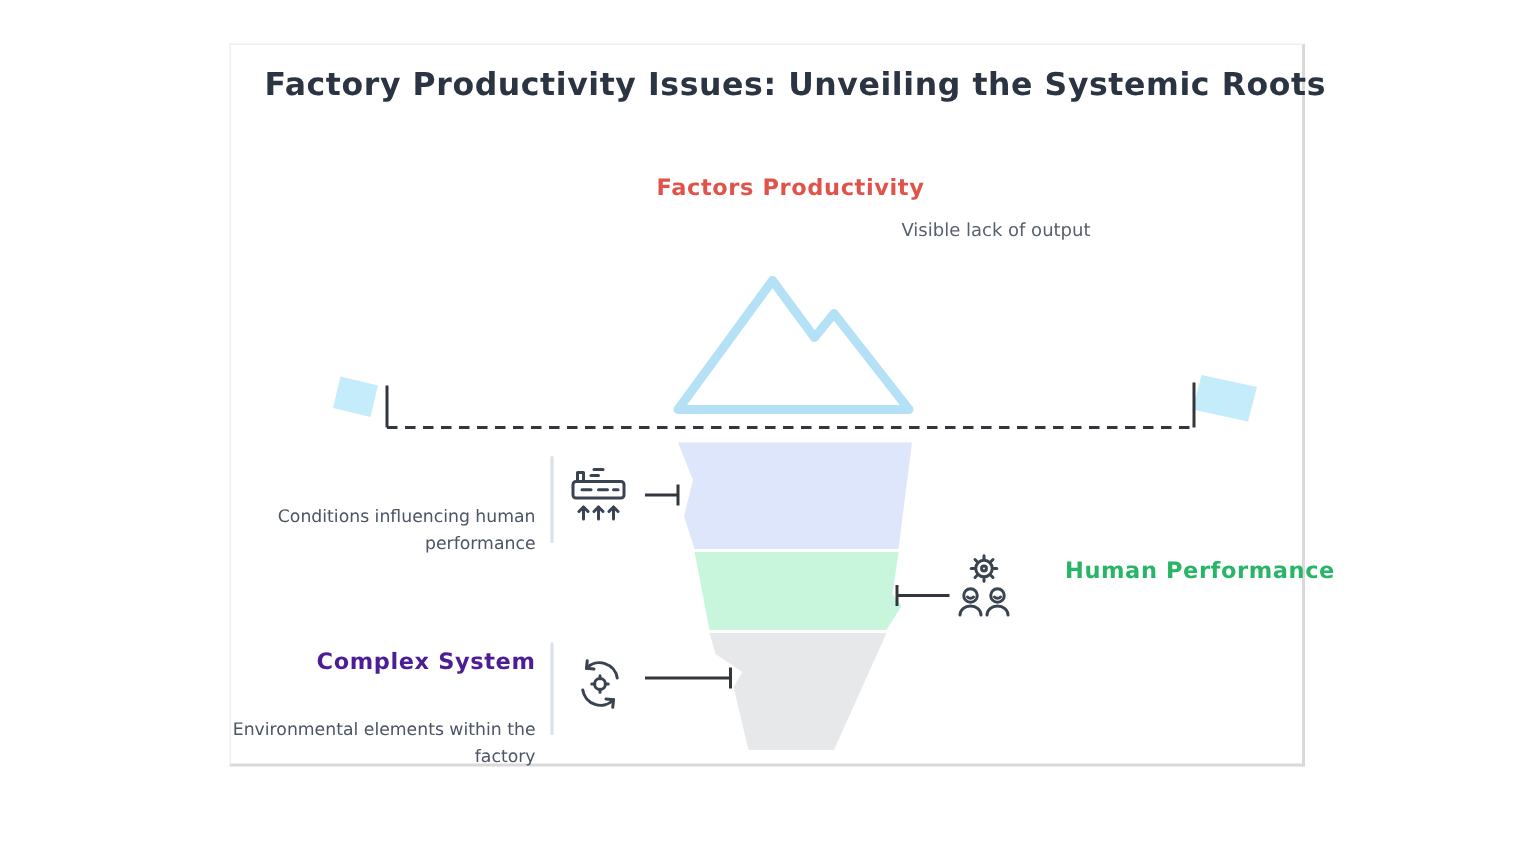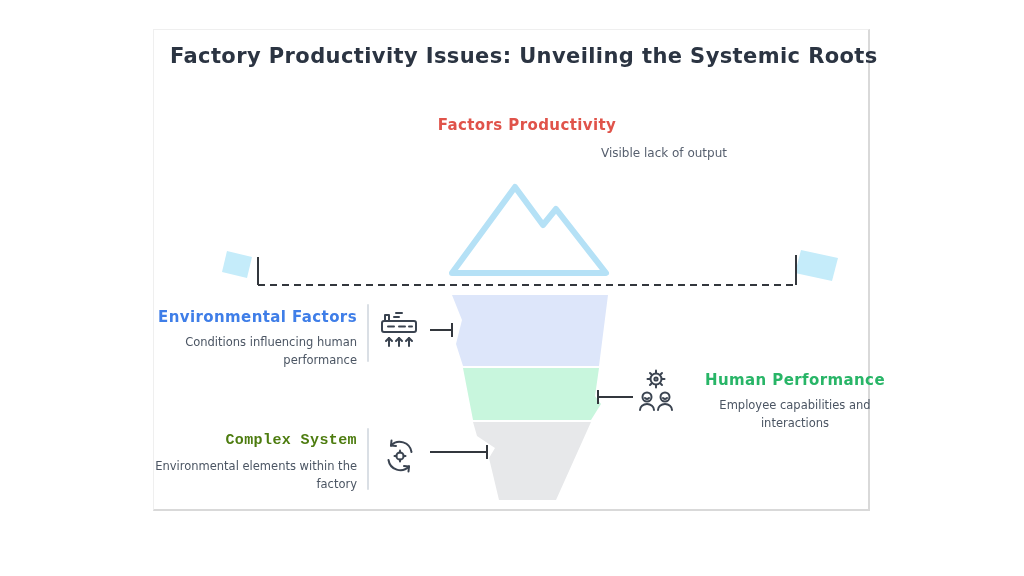--- a/index.html
+++ b/index.html
@@ -7,40 +7,40 @@
     position:relative;width:1024px;height:576px;overflow:hidden;
     background:#ffffff;font-family:"DejaVu Sans",sans-serif;
   }
   .card{
     position:absolute;left:153px;top:29px;width:714px;height:479px;
     background:#ffffff;border:1px solid #efefef;
     border-right:2px solid #d9d9d9;border-bottom:2px solid #d9d9d9;
   }
   .abs{position:absolute;}
   .title{
-    left:170px;top:44px;width:714px;text-align:left;
+    left:170px;top:44px;width:714px;text-align:right;
     font-size:21px;font-weight:700;color:#2b3442;letter-spacing:.4px;
   }
   .surface-label{
     left:327px;top:116px;width:400px;text-align:center;
     font-size:15px;font-weight:700;color:#e0534a;letter-spacing:.4px;
   }
   .surface-sub{
     left:327px;top:146px;width:400px;text-align:right;
     font-size:12px;color:#565f6e;
   }
   .callout{line-height:1.2;}
   .callout .label{font-size:15px;font-weight:700;letter-spacing:.4px;margin-bottom:8px;}
-  .callout .desc{font-size:11.5px;color:#4b5563;line-height:1.55;}
+  .callout .desc{font-size:11.5px;color:#4b5563;line-height:1.55;margin-top:28px;}
   .callout.left{text-align:right;}
-  .callout.right{text-align:center;}
+  .callout.right{text-align:right;}
   .env-block{left:150px;top:308px;width:207px;}
   .env-block .label{color:#3f7ee8;}
   .complex-block{left:150px;top:432px;width:207px;}
-  .complex-block .label{color:#4d7c0f;font-family:Liberation Mono, monospace;}
+  .complex-block .label{color:#4c1d95;}
   .human-block{left:700px;top:371px;width:190px;}
   .human-block .label{color:#28b567;}
   .vdivider{width:2px;background:#dadfe5;border-radius:2px;}
   .divider-env{left:367px;top:304px;height:58px;}
   .divider-complex{left:367px;top:428px;height:62px;}
   svg{display:block;}
   #shapes{position:absolute;left:0;top:0;pointer-events:none;}
   .icon-box{position:absolute;}
 </style>
 </head>
@@ -71,32 +71,30 @@
     <line x1="430" y1="452" x2="487" y2="452" stroke="#33373d" stroke-width="2"></line>
     <line x1="487" y1="445" x2="487" y2="459" stroke="#33373d" stroke-width="2"></line>
   </svg>
 
   <div class="abs title">Factory Productivity Issues: Unveiling the Systemic Roots</div>
 
   <div class="abs surface-label">Factors Productivity</div>
   <div class="abs surface-sub">Visible lack of output</div>
 
   <div class="abs callout left env-block">
-    <div class="label">Environmental Factors</div>
     <div class="desc">Conditions influencing human performance</div>
   </div>
 
   <div class="abs callout left complex-block">
     <div class="label">Complex System</div>
     <div class="desc">Environmental elements within the factory</div>
   </div>
 
   <div class="abs callout right human-block">
     <div class="label">Human Performance</div>
-    <div class="desc">Employee capabilities and interactions</div>
   </div>
 
   <div class="abs vdivider divider-env"></div>
   <div class="abs vdivider divider-complex"></div>
 
   <div class="icon-box" style="left:378px;top:308px;">
     <svg width="44" height="44" viewBox="0 0 44 44">
       <g stroke="#3a4350" stroke-width="2" fill="none" stroke-linecap="round" stroke-linejoin="round">
         <path d="M7 13 v-6 h4 v6"></path>
         <path d="M16 9 h5"></path>

